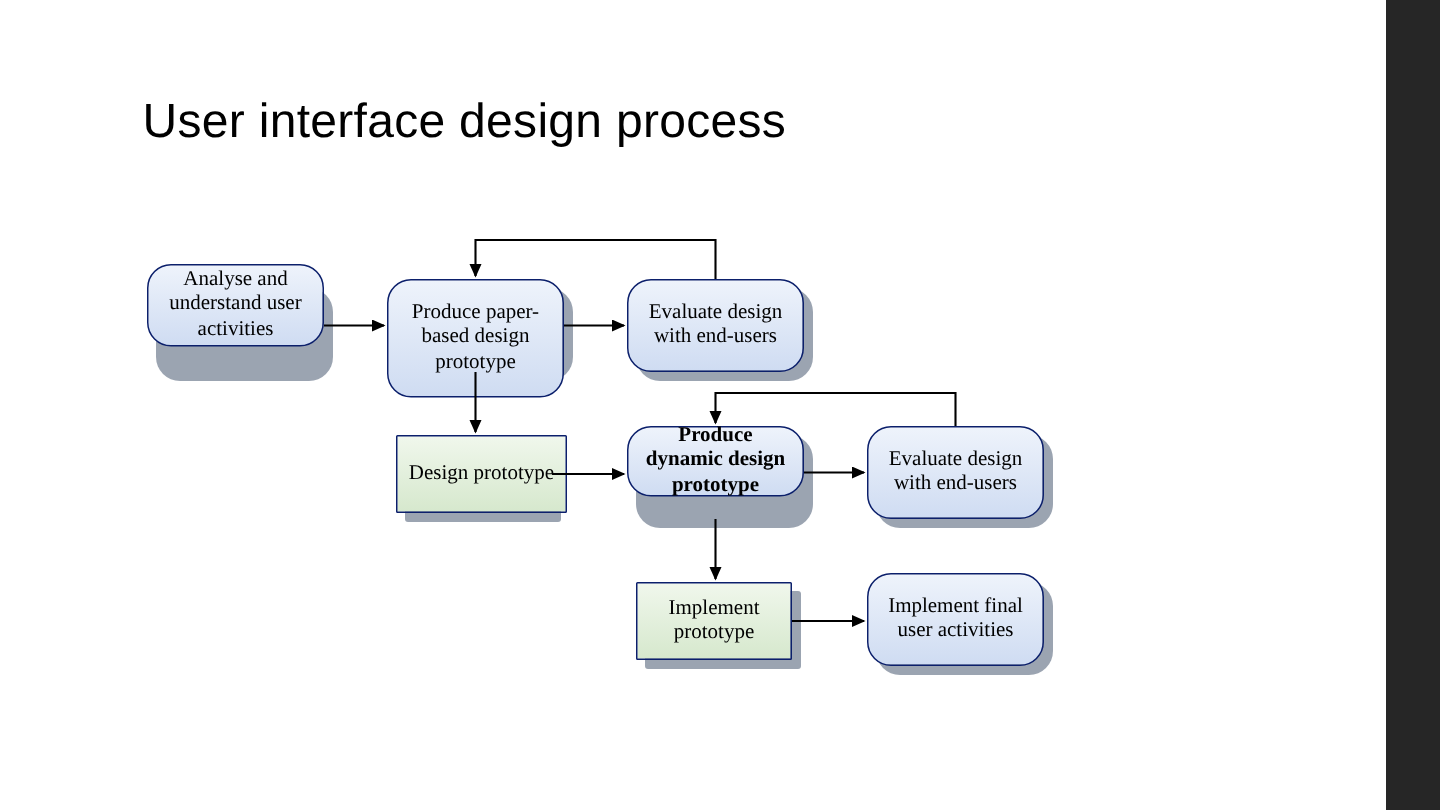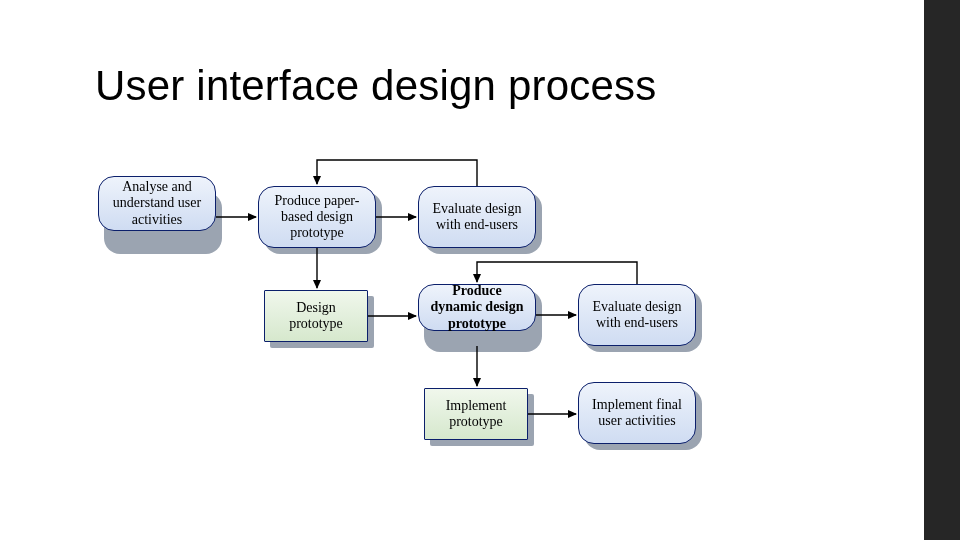--- a/index.html
+++ b/index.html
@@ -16,21 +16,21 @@
     top: 0;
     right: 0;
     width: 36px;
     height: 540px;
     background: #262626;
   }
   .title {
     position: absolute;
     left: 95px;
     top: 62px;
-    font-size: 42px;
+    font-size: 32px;
     font-weight: 400;
     color: #000;
     letter-spacing: 0.2px;
   }
   .canvas {
     position: absolute;
     left: 0;
     top: 0;
     width: 960px;
     height: 540px;
@@ -86,35 +86,35 @@
 
   <div class="node">
     <div class="shadow" style="left:104px; top:192px; width:118px; height:62px;"></div>
     <div class="box round" style="left:98px; top:176px; width:118px; height:55px;">
       <span>Analyse and understand user activities</span>
     </div>
   </div>
 
   <div class="node">
     <div class="shadow" style="left:264px; top:192px; width:118px; height:62px;"></div>
-    <div class="box round" style="left:258px; top:186px; width:118px; height:62px;">
+    <div class="box round" style="left:258px; top:186px; width:118px; height:79px;">
       <span>Produce paper-based design prototype</span>
     </div>
   </div>
 
   <div class="node">
     <div class="shadow" style="left:424px; top:192px; width:118px; height:62px;"></div>
     <div class="box round" style="left:418px; top:186px; width:118px; height:62px;">
       <span>Evaluate design with end-users</span>
     </div>
   </div>
 
   <div class="node">
     <div class="shadow rect" style="left:270px; top:296px; width:104px; height:52px;"></div>
-    <div class="box rect" style="left:264px; top:290px; width:104px; height:52px;">
+    <div class="box rect" style="left:264px; top:290px; width:114px; height:52px;">
       <span>Design prototype</span>
     </div>
   </div>
 
   <div class="node">
     <div class="shadow" style="left:424px; top:290px; width:118px; height:62px;"></div>
     <div class="box round" style="left:418px; top:284px; width:118px; height:47px;font-weight:bold;">
       <span>Produce dynamic design prototype</span>
     </div>
   </div>

